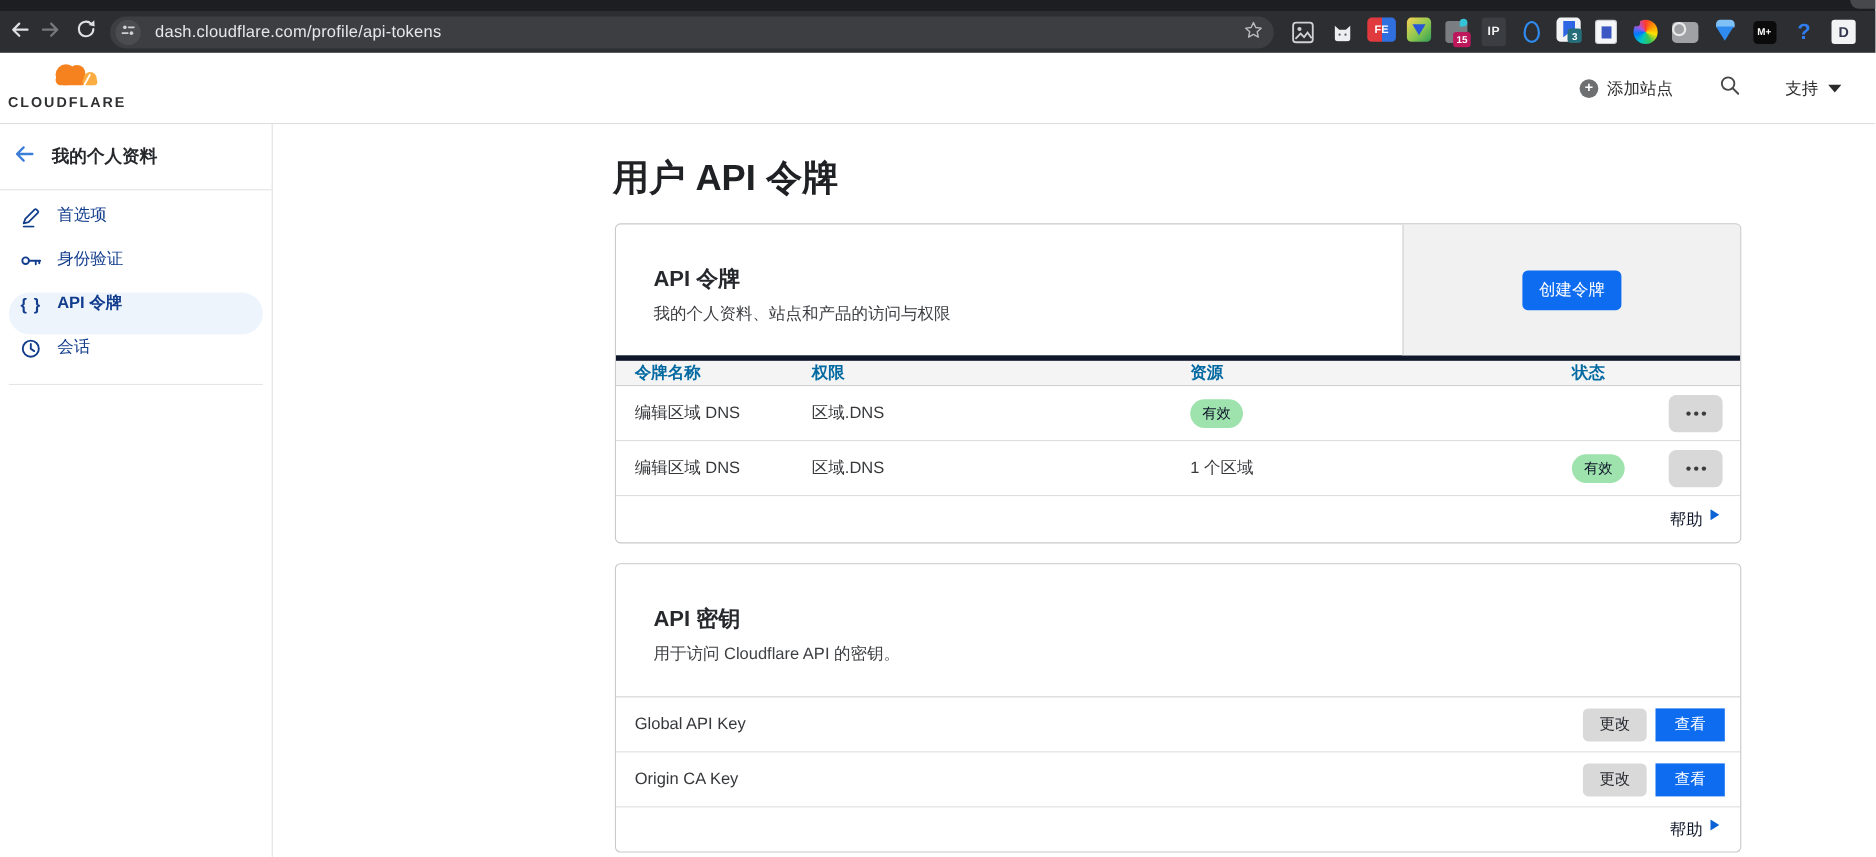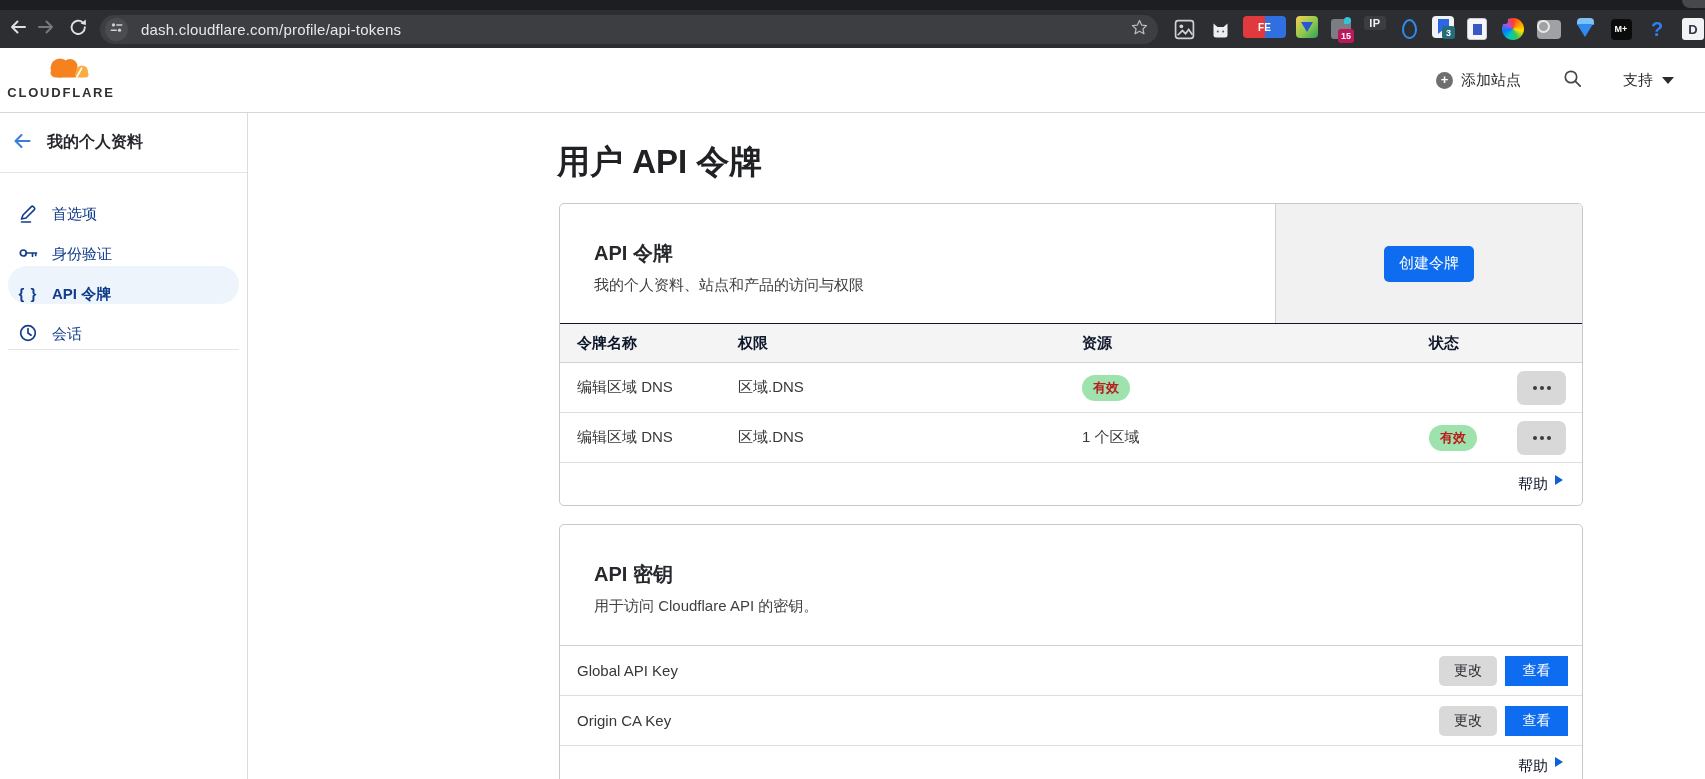--- a/index.html
+++ b/index.html
@@ -11,22 +11,22 @@
   .chrome { position:absolute; top:0; left:0; width:1705px; height:48px; background:#1d1e21; }
   .tab-corner { position:absolute; top:0; right:0; width:23px; height:8px; background:#46484c; border-bottom-left-radius:8px; }
   .toolbar { position:absolute; top:10px; left:0; width:1705px; height:38px; background:#2d2e31; }
   .navbtn { position:absolute; top:5px; width:28px; height:28px; display:flex; align-items:center; justify-content:center; border-radius:50%; }
   .omnibox { position:absolute; left:100px; top:5px; width:1058px; height:29px; background:#3d3e42; border-radius:15px; display:flex; align-items:center; }
   .site-chip { width:23px; height:23px; margin-left:5px; border-radius:50%; background:#4b4c50; display:flex; align-items:center; justify-content:center; }
   .url-text { margin-left:13px; font-size:15px; color:#e6e7e9; letter-spacing:.2px; flex:1; white-space:nowrap; overflow:hidden; }
   .star-wrap { width:26px; height:26px; margin-right:6px; display:flex; align-items:center; justify-content:center; }
   .extensions { position:absolute; left:1171px; top:6px; display:flex; gap:10px; }
   .ext { width:26px; height:26px; border-radius:5px; position:relative; display:flex; align-items:center; justify-content:center; flex:none; font-weight:700; }
-  .ext-fe { width:43px; height:22px; background:linear-gradient(90deg,#e03a3f 0 50%,#2f6fe0 50% 100%); color:#fff; font-size:10px; border-radius:4px; }
-  .ext-ip { width:22px; height:14px; background:#3a3d42; color:#f2f2f2; font-size:11px; letter-spacing:.5px; border-radius:3px; }
+  .ext-fe { width:26px; height:22px; background:linear-gradient(90deg,#e03a3f 0 50%,#2f6fe0 50% 100%); color:#fff; font-size:10px; border-radius:4px; }
+  .ext-ip { width:22px; height:26px; background:#3a3d42; color:#f2f2f2; font-size:11px; letter-spacing:.5px; border-radius:3px; }
   .ext-dl { width:22px; height:22px; background:linear-gradient(135deg,#f7d154,#8cc84e 55%,#2f9e57); border-radius:4px; }
   .ext-dl .arr { width:0; height:0; border-left:6px solid transparent; border-right:6px solid transparent; border-top:10px solid #2757d6; }
   .ext-badge15 { width:20px; height:20px; background:#7a7d82; border-radius:3px; }
   .ext-egg { width:15px; height:20px; border:2.5px solid #2f8bf0; border-radius:50%/55% 55% 45% 45%; background:transparent; }
   .ext-shield { width:22px; height:22px; background:#f2f3f5; border-radius:4px; }
   .ext-shield .bm { position:absolute; top:3px; left:6px; width:11px; height:15px; background:#2d66e4; clip-path:polygon(0 0,100% 0,100% 100%,50% 70%,0 100%); }
   .ext-shield .b3 { position:absolute; bottom:-1px; right:-1px; width:13px; height:13px; background:#256e79; color:#fff; font-size:9px; border-radius:3px; display:flex; align-items:center; justify-content:center; }
   .ext-doc { width:20px; height:22px; background:#f5f6f8; border:1px solid #c9cdd3; border-radius:3px; }
   .ext-wheel { width:22px; height:22px; border-radius:50%; background:conic-gradient(#ff3b30,#ff9500,#ffe100,#34c759,#00c7be,#007aff,#af52de,#ff3b30); }
   .ext-wheel::after { content:""; width:6px; height:6px; border-radius:50%; background:#2d2e31; position:absolute; }
@@ -47,42 +47,42 @@
   .add-site { display:flex; align-items:center; gap:8px; font-size:15px; color:#2e2e2e; cursor:pointer; }
   .plus-circle { width:17px; height:17px; border-radius:50%; background:#6e6f71; color:#fff; font-size:13px; font-weight:700; display:flex; align-items:center; justify-content:center; line-height:0; }
   .support { display:flex; align-items:center; gap:9px; font-size:15px; color:#2e2e2e; cursor:pointer; }
   .caret-down { width:0; height:0; border-left:6px solid transparent; border-right:6px solid transparent; border-top:7px solid #2b2b2b; }
 
   
   .sidebar { position:absolute; top:113px; left:0; width:248px; bottom:0; background:#fff; border-right:1px solid #dcdcdc; }
   .side-top { height:60px; display:flex; align-items:center; gap:15px; padding-left:12px; border-bottom:1px solid #e4e4e4; cursor:pointer; }
   .side-title { font-size:16px; font-weight:700; color:#26282c; }
   .nav { padding:13px 8px 5px; }
-  .nav-item { height:38px; display:flex; align-items:flex-end; gap:13px; padding-left:9px; border-radius:19px; color:#123d8d; font-size:15px; margin-bottom:2px; cursor:pointer; }
+  .nav-item { height:38px; display:flex; align-items:flex-start; gap:13px; padding-left:9px; border-radius:19px; color:#123d8d; font-size:15px; margin-bottom:2px; cursor:pointer; }
   .nav-item.active { background:#edf4fc; font-weight:700; }
   .nav-icon { width:22px; height:22px; display:flex; align-items:center; justify-content:center; flex:none; }
   .braces-glyph { font-size:15px; font-weight:700; letter-spacing:1px; color:#123d8d; }
   .nav-divider { border-bottom:1px solid #e4e4e4; margin-top:5px; }
 
   
   .main { position:absolute; left:248px; top:113px; right:0; bottom:0; overflow:hidden; background:#fff; }
   .content { position:absolute; left:311px; top:0; width:1024px; }
   h1.page-title { font-size:33px; font-weight:700; color:#202124; margin:27px 0 0 -2px; line-height:44px; }
   .card { border:1px solid #c9c9c9; border-radius:5px; background:#fff; overflow:hidden; }
   .card-tokens { margin-top:19px; }
   .card-header { display:flex; height:119px; }
   .chl { flex:1; padding:36px 0 0 34px; }
   .card h2 { font-size:20px; font-weight:700; color:#26282c; }
   .card-desc { margin-top:9px; font-size:15px; color:#3d3f42; }
   .chr { width:307px; border-left:1px solid #cfcfcf; background:#f1f1f2; display:flex; align-items:center; justify-content:center; }
   .btn-primary { width:90px; height:36px; background:#0d6cf0; color:#fff; border:none; border-radius:5px; font-size:15px; font-family:inherit; cursor:pointer; }
   .thead, .trow { display:grid; grid-template-columns:161px 344px 347px 1fr 65px; align-items:center; padding-left:17px; }
-  .thead { height:40px; background:#f4f4f5; border-top:1px solid #0f172a; border-bottom:1px solid #d2d2d2; font-weight:700; font-size:15px; color:#0f172a; }
+  .thead { height:28px; background:#f4f4f5; border-top:5px solid #0f172a; border-bottom:1px solid #d2d2d2; font-weight:700; font-size:15px; color:#0369a1; }
   .trow { height:50px; font-size:15px; color:#36383b; border-bottom:1px solid #dedede; }
-  .badge { justify-self:start; background:#9ee2ad; color:#b91c1c; font-size:13px; padding:4px 11px; border-radius:13px;font-weight:bold; }
+  .badge { justify-self:start; background:#9ee2ad; color:#0f172a; font-size:13px; padding:4px 11px; border-radius:13px; }
   .dots-btn { width:49px; height:34px; background:#d8d8d9; border:none; border-radius:7px; display:flex; align-items:center; justify-content:center; cursor:pointer; justify-self:end; margin-right:16px; grid-column:5; }
   .dot { width:4px; height:4px; border-radius:50%; background:#3c3c3c; box-shadow:7px 0 0 #3c3c3c, -7px 0 0 #3c3c3c; }
   .help-row { height:42px; display:flex; align-items:center; justify-content:flex-end; padding-right:19px; }
   .help-link { color:#0f172a; font-size:15px; display:flex; gap:7px; cursor:pointer; text-decoration:none; }
   .help-caret { width:0; height:0; border-left:8px solid #0b62d4; border-top:5px solid transparent; border-bottom:5px solid transparent; }
 
   .card-keys { margin-top:18px; }
   .keys-header { padding:36px 0 0 34px; height:121px; border-bottom:1px solid #d2d2d2; }
   .krow { height:50px; display:flex; align-items:center; padding:0 14px 0 17px; border-bottom:1px solid #dedede; font-size:15px; color:#36383b; }
   .krow .kname { flex:1; }

